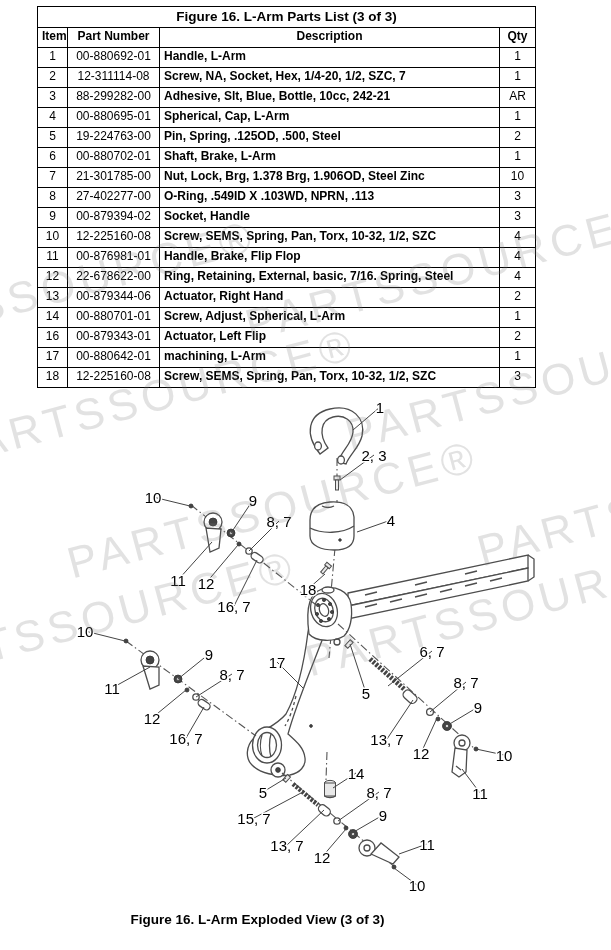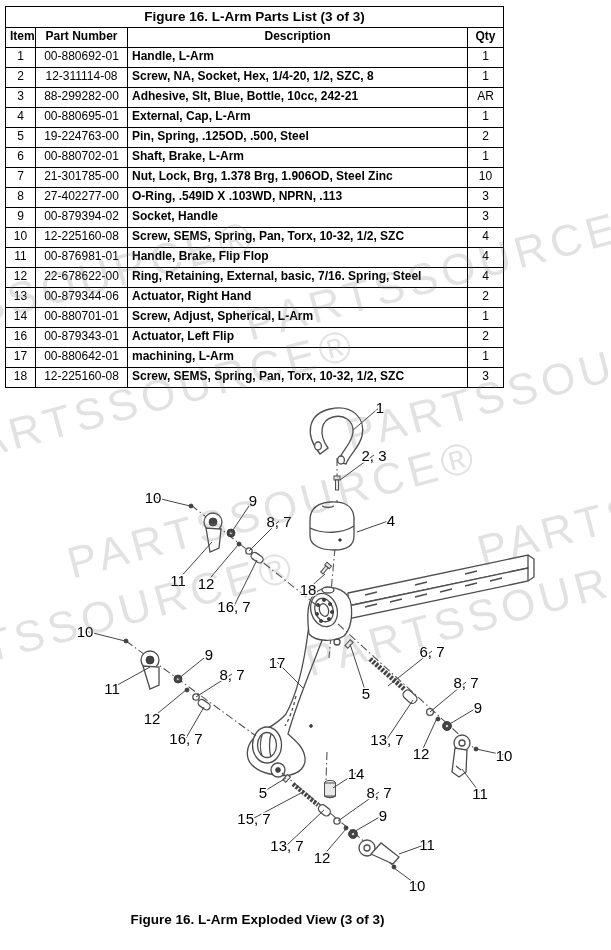--- a/index.html
+++ b/index.html
@@ -1,21 +1,21 @@
 <!DOCTYPE html>
 <html><head>
 <meta charset="utf-8">
 <style>
   html,body{margin:0;padding:0;background:#fff;}
   .page{position:relative;width:611px;height:950px;background:#fff;overflow:hidden;
         font-family:"Liberation Sans",sans-serif;color:#000;}
   
   .table-wrap{position:absolute;left:5px;top:6px;width:601px;}
   table.parts{border-collapse:collapse;width:499px;table-layout:fixed;
-              font-size:12px;line-height:1.15;}
+              font-size:12px;line-height:1.15;margin-left:32px;}
   table.parts, table.parts td, table.parts th{border:1.5px solid #000;}
   table.parts td, table.parts th{padding:2px 4px;height:15px;overflow:hidden;white-space:nowrap;}
   th.tbl-title{font-size:13.5px;font-weight:bold;text-align:center;padding:3px 0;}
   th.col-head{font-weight:bold;text-align:center;font-size:12px;}
   td.col-item,td.col-qty,td.col-part{text-align:center;}
   td.col-desc{text-align:left;font-weight:bold;}
   .w-item{width:30px;} .w-part{width:92px;} .w-desc{width:auto;} .w-qty{width:36px;}
   
   .wm-layer{position:absolute;left:0;top:0;width:611px;height:950px;pointer-events:none;z-index:5;}
   .wm{position:absolute;font-size:44px;font-weight:500;letter-spacing:5px;
@@ -72,33 +72,33 @@
       <tbody>
           <tr>
             <td class="col-item">1</td>
             <td class="col-part">00-880692-01</td>
             <td class="col-desc">Handle, L-Arm</td>
             <td class="col-qty">1</td>
           </tr>
           <tr>
             <td class="col-item">2</td>
             <td class="col-part">12-311114-08</td>
-            <td class="col-desc">Screw, NA, Socket, Hex, 1/4-20, 1/2, SZC, 8</td>
+            <td class="col-desc">Screw, NA, Socket, Hex, 1/4-20, 1/2, SZC, 7</td>
             <td class="col-qty">1</td>
           </tr>
           <tr>
             <td class="col-item">3</td>
             <td class="col-part">88-299282-00</td>
             <td class="col-desc">Adhesive, Slt, Blue, Bottle, 10cc, 242-21</td>
             <td class="col-qty">AR</td>
           </tr>
           <tr>
             <td class="col-item">4</td>
             <td class="col-part">00-880695-01</td>
-            <td class="col-desc">External, Cap, L-Arm</td>
+            <td class="col-desc">Spherical, Cap, L-Arm</td>
             <td class="col-qty">1</td>
           </tr>
           <tr>
             <td class="col-item">5</td>
             <td class="col-part">19-224763-00</td>
             <td class="col-desc">Pin, Spring, .125OD, .500, Steel</td>
             <td class="col-qty">2</td>
           </tr>
           <tr>
             <td class="col-item">6</td>

